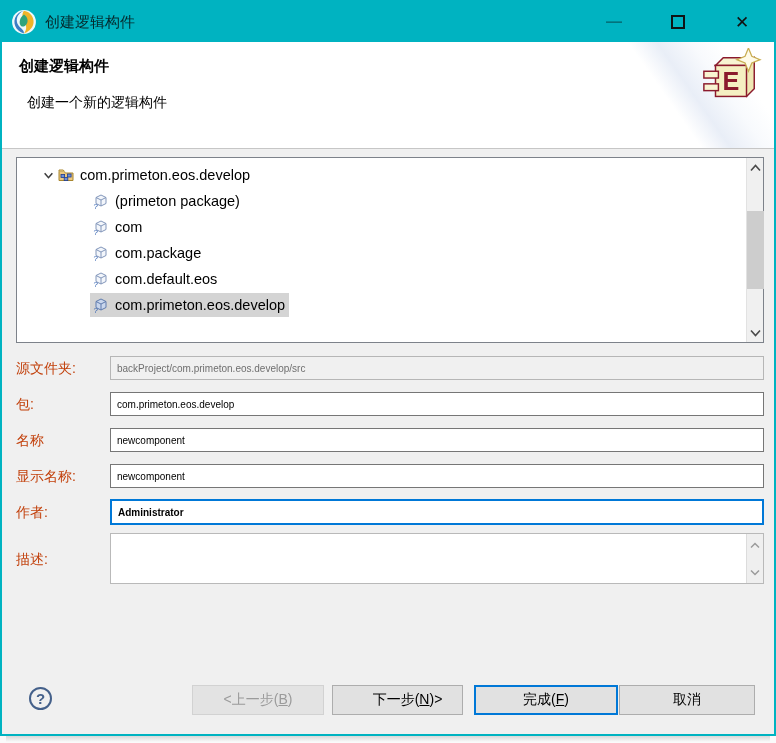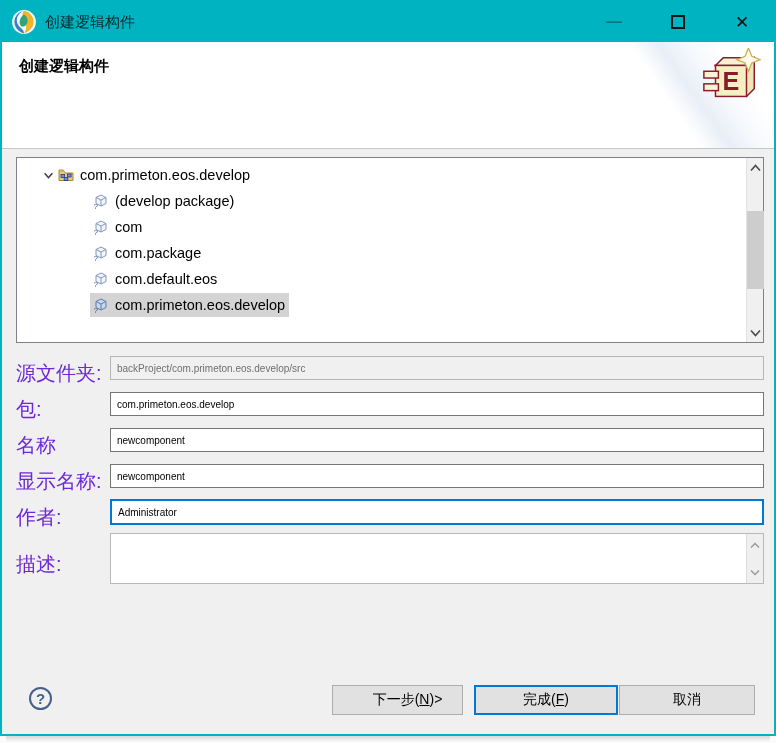--- a/index.html
+++ b/index.html
@@ -34,21 +34,21 @@
   .tsel-wrap.selected { background:#d4d4d4; }
   .root-indent { margin-left:0; }
   .child-indent { margin-left:73px; }
   .ticon { width:16px; height:16px; margin-right:6px; flex:none; }
   .tree-scrollbar { position:absolute; right:0; top:0; bottom:0; width:17px; background:#f0f0f0; border-left:1px solid #e2e2e2; }
   .sb-arrow { position:absolute; left:0; width:17px; height:19px; display:flex; align-items:center; justify-content:center; }
   .sb-up { top:0; } .sb-down { bottom:0; }
   .sb-thumb { position:absolute; left:0; top:53px; width:17px; height:78px; background:#cdcdcd; }
 
   
-  .form-label { position:absolute; left:14px; font-size:20px; color:#6d28d9; }
+  .form-label { position:absolute; left:14px; font-size:14px; color:#c2410c; }
   .field { position:absolute; left:108px; width:654px; height:24px; border:1px solid #767676; background:#fff;
            font-size:10px; color:#000; padding:0 6px; font-family:inherit; }
   .field-disabled { background:#f0f0f0; border:1px solid #b6b6b6; color:#6f6f6f; }
   .field-focused { border:2px solid #0078d7; height:26px; }
   .desc-box { position:absolute; left:108px; top:531px; width:654px; height:51px; border:1px solid #b9b9b9; background:#fff; }
   .desc-text { position:absolute; left:0; top:0; right:17px; bottom:0; font-size:14px; padding:2px 6px; color:#000; }
   .desc-scroll { position:absolute; right:0; top:0; bottom:0; width:17px; background:#efefef; border-left:1px solid #dcdcdc; }
   .desc-arrow { position:absolute; left:0; width:16px; height:22px; display:flex; align-items:center; justify-content:center; }
 
   
@@ -84,20 +84,21 @@
         </div>
       <div class="tb-btn tb-close">
           <span>✕</span>
         </div>
     </div>
   </div>
 
   <div class="banner">
     <div class="banner-deco"></div>
     <div class="banner-title">创建逻辑构件</div>
+    <div class="banner-sub">创建一个新的逻辑构件</div>
     <svg class="banner-icon" viewBox="0 0 64 64">
       <path d="M16 18 L48 18 L56 10 L56 42 L48 50 Z" fill="#efe8b4" stroke="#8b1a2d" stroke-width="1.5"></path>
       <path d="M16 18 L24 10 L56 10 L48 18 Z" fill="#f8f4d2" stroke="#8b1a2d" stroke-width="1.5"></path>
       <rect x="16" y="18" width="32" height="32" fill="#f5efc2" stroke="#8b1a2d" stroke-width="1.5"></rect>
       <rect x="4" y="24" width="15" height="7" fill="#f8f4d2" stroke="#8b1a2d" stroke-width="1.5"></rect>
       <rect x="4" y="37" width="15" height="7" fill="#f8f4d2" stroke="#8b1a2d" stroke-width="1.5"></rect>
       <text x="32" y="43" text-anchor="middle" font-size="26" font-weight="bold" fill="#8b1a2d" font-family="Liberation Sans, sans-serif">E</text>
       <path d="M50 0 L53.5 8.5 L62 12 L53.5 15.5 L50 24 L46.5 15.5 L38 12 L46.5 8.5 Z" fill="#fffbe8" stroke="#c9ae52" stroke-width="1.3"></path>
     </svg>
   </div>
@@ -122,21 +123,21 @@
         </span>
       </div>
 
       <div class="tree-row">
         <span class="tsel-wrap child-indent">
           <svg class="ticon" viewBox="0 0 16 16">
             <path d="M3 4.5 L8 2 L13 4.5 L13 10.5 L8 13 L3 10.5 Z" fill="#f3f6fb" stroke="#8296ba"></path>
             <path d="M3 4.5 L8 7 L13 4.5 M8 7 L8 13" fill="none" stroke="#8296ba"></path>
             <text x="0.5" y="15.5" font-size="8" fill="#2e5fb0" font-family="Liberation Sans, sans-serif">?</text>
           </svg>
-          <span>(develop package)</span>
+          <span>(primeton package)</span>
         </span>
       </div>
 
       <div class="tree-row">
         <span class="tsel-wrap child-indent">
           <svg class="ticon" viewBox="0 0 16 16">
             <path d="M3 4.5 L8 2 L13 4.5 L13 10.5 L8 13 L3 10.5 Z" fill="#f3f6fb" stroke="#8296ba"></path>
             <path d="M3 4.5 L8 7 L13 4.5 M8 7 L8 13" fill="none" stroke="#8296ba"></path>
             <text x="0.5" y="15.5" font-size="8" fill="#2e5fb0" font-family="Liberation Sans, sans-serif">?</text>
           </svg>
@@ -199,21 +200,21 @@
   <div class="form-label" style="top:394px;">包:</div>
   <input class="field" style="top: 390px;" value="com.primeton.eos.develop">
 
   <div class="form-label" style="top:430px;">名称</div>
   <input class="field" style="top: 426px;" value="newcomponent">
 
   <div class="form-label" style="top:466px;">显示名称:</div>
   <input class="field" style="top: 462px;" value="newcomponent">
 
   <div class="form-label" style="top:502px;text-align:center;">作者:</div>
-  <input class="field field-focused" style="top: 497px;" value="Administrator">
+  <input class="field field-focused" style="top: 497px; font-weight: bold;" value="Administrator">
 
   <div class="form-label" style="top:549px;">描述:</div>
   <div class="desc-box">
     <div class="desc-text"></div>
     <div class="desc-scroll">
       <div class="desc-arrow" style="top:0;">
         <svg width="10" height="7" viewBox="0 0 10 7">
             <polyline points="1,5.5 5,1.5 9,5.5" fill="none" stroke="#9a9a9a" stroke-width="1.5"></polyline>
           </svg>
       </div>
@@ -222,20 +223,23 @@
             <polyline points="1,1.5 5,5.5 9,1.5" fill="none" stroke="#9a9a9a" stroke-width="1.5"></polyline>
           </svg>
       </div>
     </div>
   </div>
 
   <div class="help-circle">
       <span>?</span>
     </div>
 
+  <button class="btn btn-prev" disabled="">
+    <span><span>&lt;上一步(</span><span class="key">B</span><span>)</span></span>
+  </button>
   <button class="btn btn-next">
     <span><span>下一步(</span><span class="key">N</span><span>)&gt;</span></span>
   </button>
   <button class="btn btn-finish">
     <span><span>完成(</span><span class="key">F</span><span>)</span></span>
   </button>
   <button class="btn btn-cancel">
     <span>取消</span>
   </button>
 </div>

